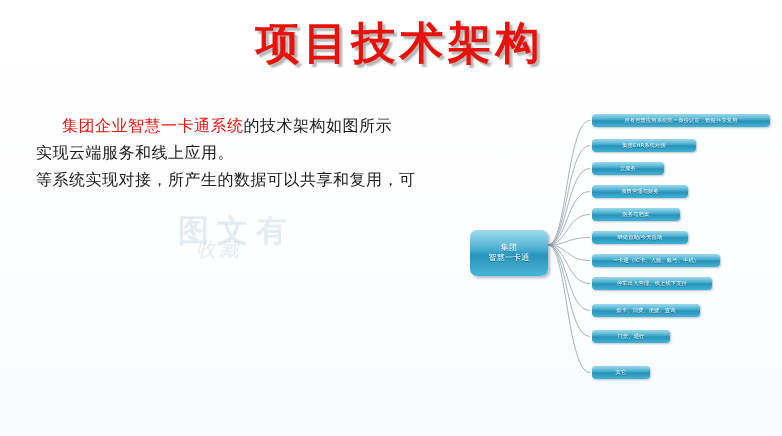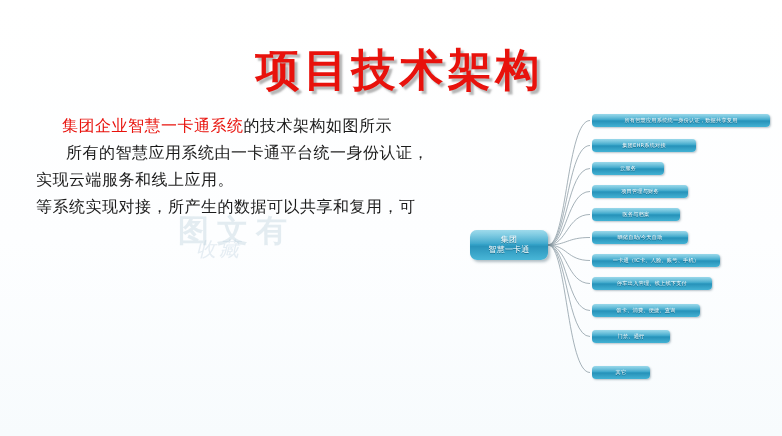--- a/index.html
+++ b/index.html
@@ -22,21 +22,20 @@
     position:absolute;
     left:17px;right:0;top:14px;
     text-align:center;
     font-size:44px;
     font-weight:bold;
     letter-spacing:4px;
     color:#e8120c;
     text-shadow:3px 3px 2px rgba(120,120,120,0.55);
     font-family:"DejaVu Sans","Liberation Sans",sans-serif;
     user-select:none;
-    margin-top:27px;
   }
 
   
   .copy{
     position:absolute;
     left:36px;
     top:112px;
     width:420px;
     color:#1b1b1b;
     font-size:16px;
@@ -129,40 +128,39 @@
 
   <div class="title">项目技术架构</div>
 
   <div class="watermark">图文有</div>
   <div class="watermark2">收藏</div>
 
   <div class="copy">
     <div class="line lead">
       <span class="red">集团企业智慧一卡通系统</span><span>的技术架构如图所示</span>
     </div>
-    <div class="line indent">所有的智慧应用系统由一卡通平台统一身份认证，</div>
     <div class="line">实现云端服务和线上应用。</div>
     <div class="line">等系统实现对接，所产生的数据可以共享和复用，可</div>
   </div>
 
   <div class="diagram">
     <svg class="links" viewBox="0 0 342 310">
         <path d="M 108 153 C 126.9 153, 126.9 28.5, 150 28.5" fill="none" stroke="#8a9aa3" stroke-width="0.9" opacity="0.85"></path>
         <path d="M 108 153 C 126.9 153, 126.9 53.5, 150 53.5" fill="none" stroke="#8a9aa3" stroke-width="0.9" opacity="0.85"></path>
         <path d="M 108 153 C 126.9 153, 126.9 76.5, 150 76.5" fill="none" stroke="#8a9aa3" stroke-width="0.9" opacity="0.85"></path>
         <path d="M 108 153 C 126.9 153, 126.9 99.5, 150 99.5" fill="none" stroke="#8a9aa3" stroke-width="0.9" opacity="0.85"></path>
         <path d="M 108 153 C 126.9 153, 126.9 122.5, 150 122.5" fill="none" stroke="#8a9aa3" stroke-width="0.9" opacity="0.85"></path>
         <path d="M 108 153 C 126.9 153, 126.9 145.5, 150 145.5" fill="none" stroke="#8a9aa3" stroke-width="0.9" opacity="0.85"></path>
         <path d="M 108 153 C 126.9 153, 126.9 168.5, 150 168.5" fill="none" stroke="#8a9aa3" stroke-width="0.9" opacity="0.85"></path>
         <path d="M 108 153 C 126.9 153, 126.9 191.5, 150 191.5" fill="none" stroke="#8a9aa3" stroke-width="0.9" opacity="0.85"></path>
         <path d="M 108 153 C 126.9 153, 126.9 218.5, 150 218.5" fill="none" stroke="#8a9aa3" stroke-width="0.9" opacity="0.85"></path>
         <path d="M 108 153 C 126.9 153, 126.9 244.5, 150 244.5" fill="none" stroke="#8a9aa3" stroke-width="0.9" opacity="0.85"></path>
         <path d="M 108 153 C 126.9 153, 126.9 280.5, 150 280.5" fill="none" stroke="#8a9aa3" stroke-width="0.9" opacity="0.85"></path>
       </svg>
-    <div class="node central" id="central-node" style="left: 30px; top: 138px; width: 78px; height: 30px;">
+    <div class="node central" id="central-node" style="left: 30px; top: 138px; width: 78px; height: 46px;">
       <span class="l1">集团</span>
       <span class="l2">智慧一卡通</span>
     </div>
     <div id="node-layer">
         <div class="node" style="left: 152px; top: 22px; width: 178px; height: 13px;">
           <span>所有智慧应用系统统一身份认证，数据共享复用</span>
         </div>
         <div class="node" style="left: 152px; top: 47px; width: 104px; height: 13px;">
           <span>集团EHR系统对接</span>
         </div>

